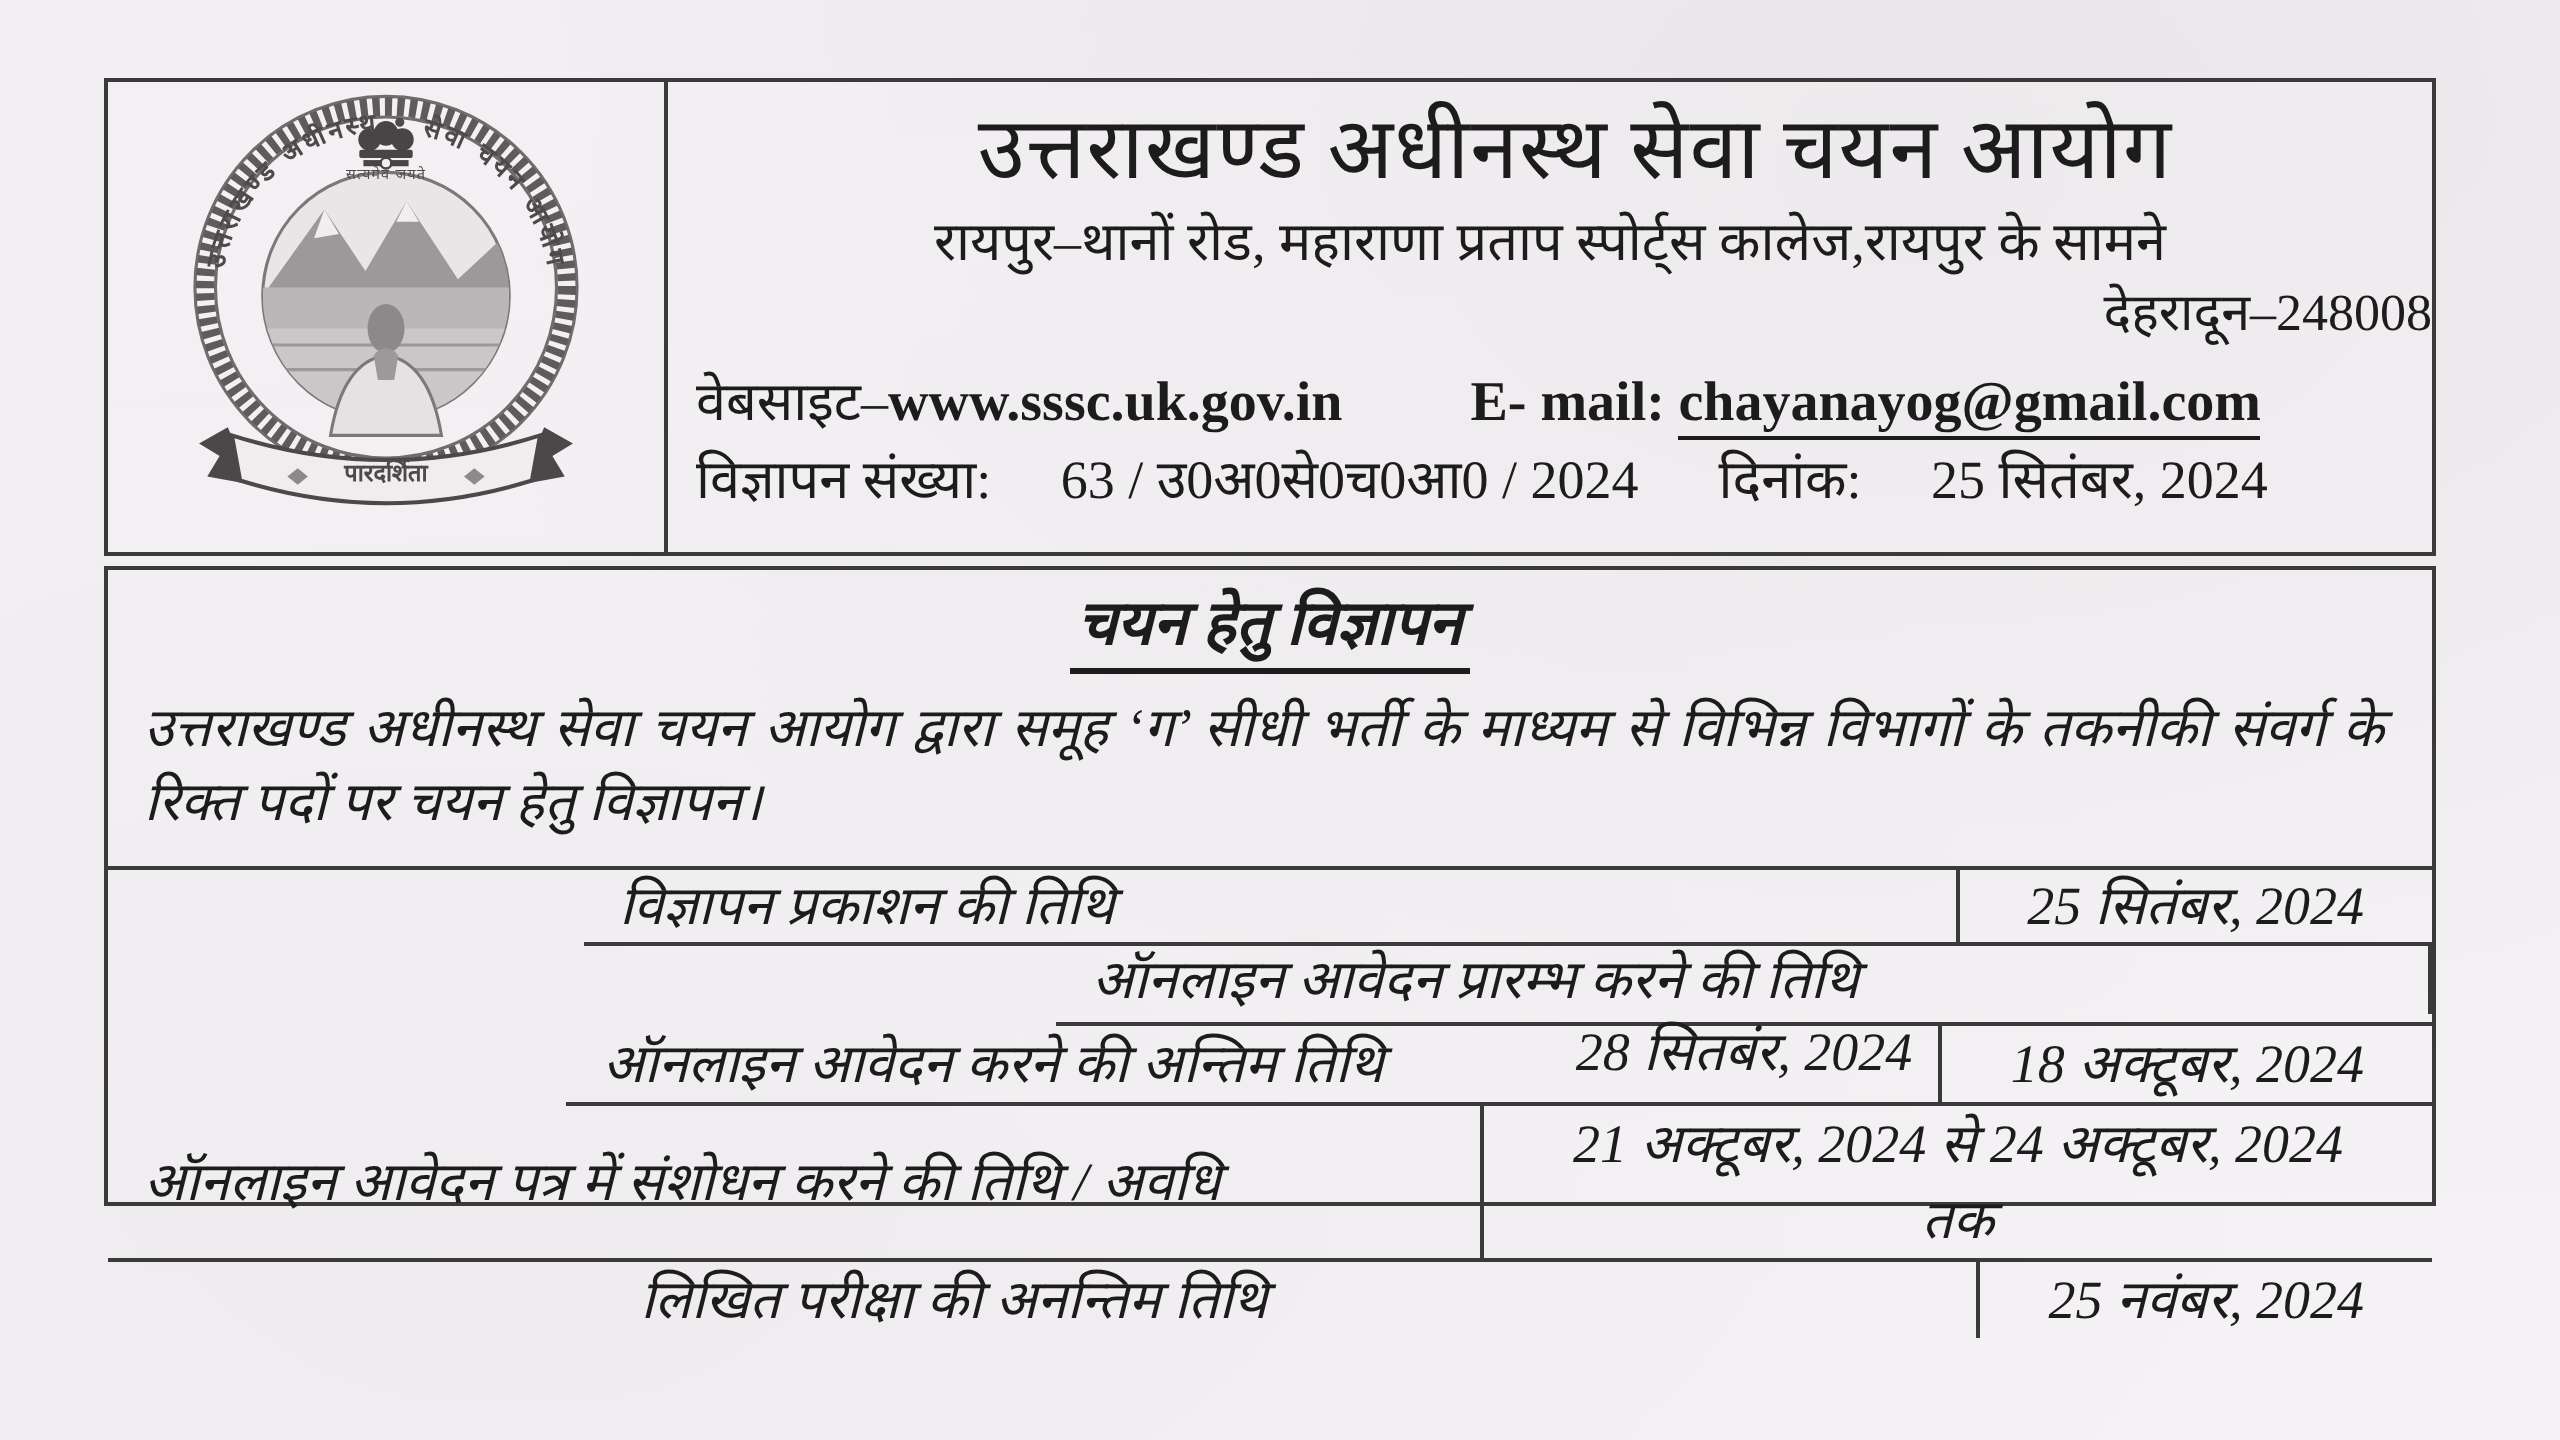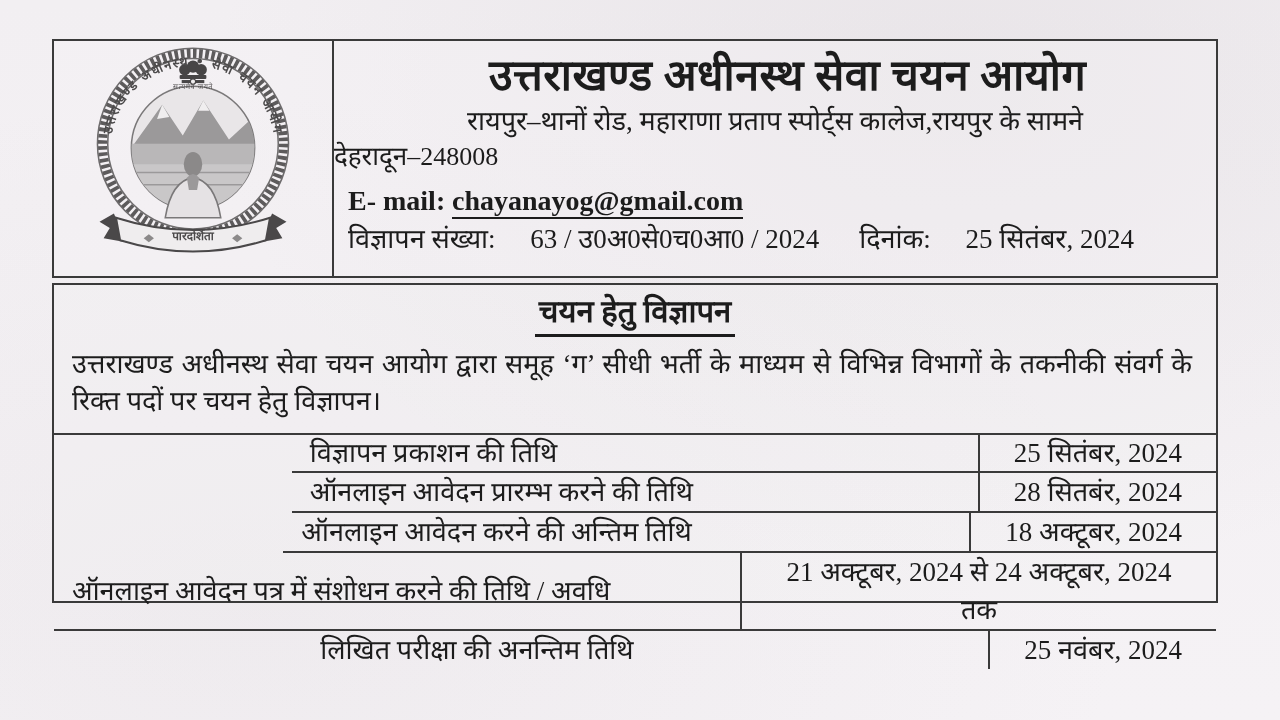--- a/index.html
+++ b/index.html
@@ -28,60 +28,60 @@
   }
   .logo-cell {
     position:absolute; left:0; top:0; width:278px; height:100%;
     display:flex; justify-content:center;
   }
   .header-right {
     position:absolute; left:280px; right:0; top:0; bottom:0;
   }
   .org-name {
     margin-top:8px; text-align:center;
-    font-size:43px; line-height:54px; font-weight:700; letter-spacing:.5px;margin-left:25px;
+    font-size:43px; line-height:54px; font-weight:400; letter-spacing:.5px;margin-left:25px;
   }
   .address-line { text-align:center; font-size:27px; line-height:36px; }
-  .city-pin     { text-align:left; font-size:26px; line-height:35px; }
+  .city-pin     { text-align:right; font-size:26px; line-height:35px; }
   .website-row {
     margin:9px 0 0 14px; display:flex; align-items:baseline; gap:64px;
     font-size:27px; line-height:36px; white-space:nowrap;
   }
   .latin-bold { font-family:"Liberation Serif",serif; font-weight:700; font-size:28px; }
   .email-underline { border-bottom:2px solid #1c1c1c; padding-bottom:1px; }
   .advt-row {
     margin:2px 0 0 14px; display:flex; align-items:baseline; gap:40px;
     font-size:27px; line-height:36px; white-space:nowrap;
   }
   .advt-row .gap-sm { margin-left:28px; }
 
   
   .main-box {
     position:absolute; left:52px; top:283px; width:1166px; height:320px;
-    border:2px solid #3a3a3a; background:rgba(245,243,245,.25);
+    border:2px solid #3a3a3a; background:rgba(245,243,245,.25);font-style:italic;
   }
   .notice-title-wrap { text-align:center; margin-top:10px; }
   .notice-title {
     display:inline-block; font-size:31px; font-weight:700;
     border-bottom:3px solid #1c1c1c; padding:0 4px 5px 4px; line-height:34px;
   }
   .notice-body {
     margin:9px 24px 0 18px; font-size:27px; line-height:37px; text-align:justify;
   }
 
   
   .sched {
     position:absolute; left:-2px; right:-2px; bottom:-2px; top:148px;
     border:2px solid #3a3a3a; display:flex; flex-direction:column;
     background:transparent;
     align-items:flex-end;
   }
   .srow { display:flex; border-bottom:2px solid #3a3a3a; }
   .srow:last-child { border-bottom:none; flex:1; }
-  .r1 { height:38px; } .r2 { height:40px; } .r3 { height:52px; } .r4 { height:78px; }
+  .r1 { height:38px; } .r2 { height:40px;flex-direction:column; } .r3 { height:52px; } .r4 { height:78px; }
   .cell-label {
     width:688px; border-right:2px solid #3a3a3a;
     display:flex; align-items:center; padding-left:18px;
     font-size:27px; line-height:34px;
   }
   .cell-value {
     flex:1; display:flex; align-items:center; justify-content:center;
     text-align:center; font-size:27px; line-height:38px; padding:0 34px;
   }
 
@@ -151,20 +151,23 @@
 
     <div class="header-divider"></div>
 
     <div class="header-right">
       <div class="org-name">उत्तराखण्ड अधीनस्थ सेवा चयन आयोग</div>
       <div class="address-line">रायपुर–थानों रोड, महाराणा प्रताप स्पोर्ट्स कालेज,रायपुर के सामने</div>
       <div class="city-pin">देहरादून–248008</div>
 
       <div class="website-row">
         <span>
+          <span>वेबसाइट–</span><span class="latin-bold">www.sssc.uk.gov.in</span>
+        </span>
+        <span>
           <span class="latin-bold">E- mail:</span>
           <span class="latin-bold email-underline">chayanayog@gmail.com</span>
         </span>
       </div>
 
       <div class="advt-row">
         <span>
           <span>विज्ञापन संख्या:</span>
           <span class="gap-sm">63 / उ0अ0से0च0आ0 / 2024</span>
         </span>

